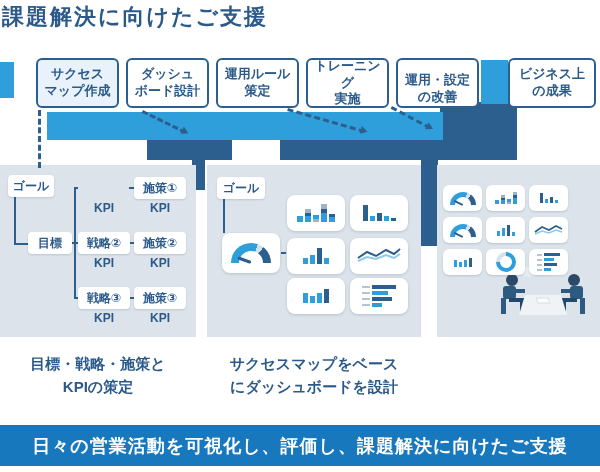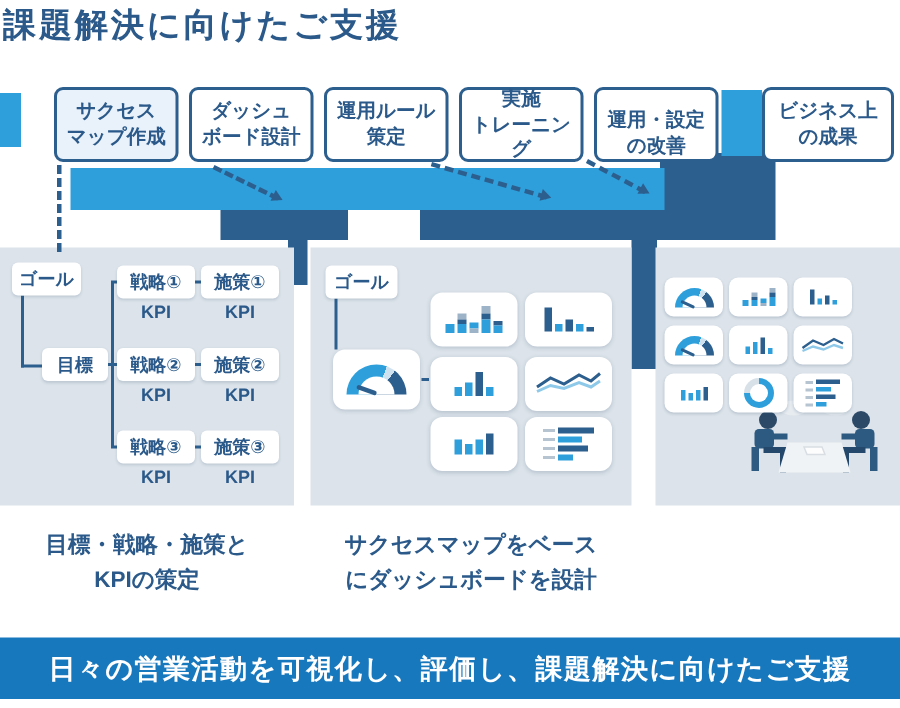--- a/index.html
+++ b/index.html
@@ -167,22 +167,22 @@
   </div>
   <div class="step s2">
     <span>ダッシュ</span>
     <span>ボード設計</span>
   </div>
   <div class="step s3">
     <span>運用ルール</span>
     <span>策定</span>
   </div>
   <div class="step s4">
+    <span>トレーニング</span>
     <span>実施</span>
-    <span>トレーニング</span>
   </div>
   <div class="step s5">
     <span>運用・設定</span>
     <span>の改善</span>
   </div>
   <div class="step s6">
     <span>ビジネス上</span>
     <span>の成果</span>
   </div>
 
@@ -190,21 +190,20 @@
     <div class="ln ln-goal"></div>
     <div class="ln ln-obj"></div>
     <div class="ln ln-trunk"></div>
     <div class="ln ln-stub1"></div>
     <div class="ln ln-stub3"></div>
     <div class="ln ln-dash ld1"></div>
     <div class="ln ln-dash ld2"></div>
     <div class="ln ln-dash ld3"></div>
     <div class="node n-goal">ゴール</div>
     <div class="node n-obj">目標</div>
-    <div class="node n-st r1">戦略①</div>
     <div class="node n-ms r1">施策①</div>
     <div class="kpi kpi-s k1">KPI</div>
     <div class="kpi kpi-m k1">KPI</div>
     <div class="node n-st r2">戦略②</div>
     <div class="node n-ms r2">施策②</div>
     <div class="kpi kpi-s k2">KPI</div>
     <div class="kpi kpi-m k2">KPI</div>
     <div class="node n-st r3">戦略③</div>
     <div class="node n-ms r3">施策③</div>
     <div class="kpi kpi-s k3">KPI</div>

